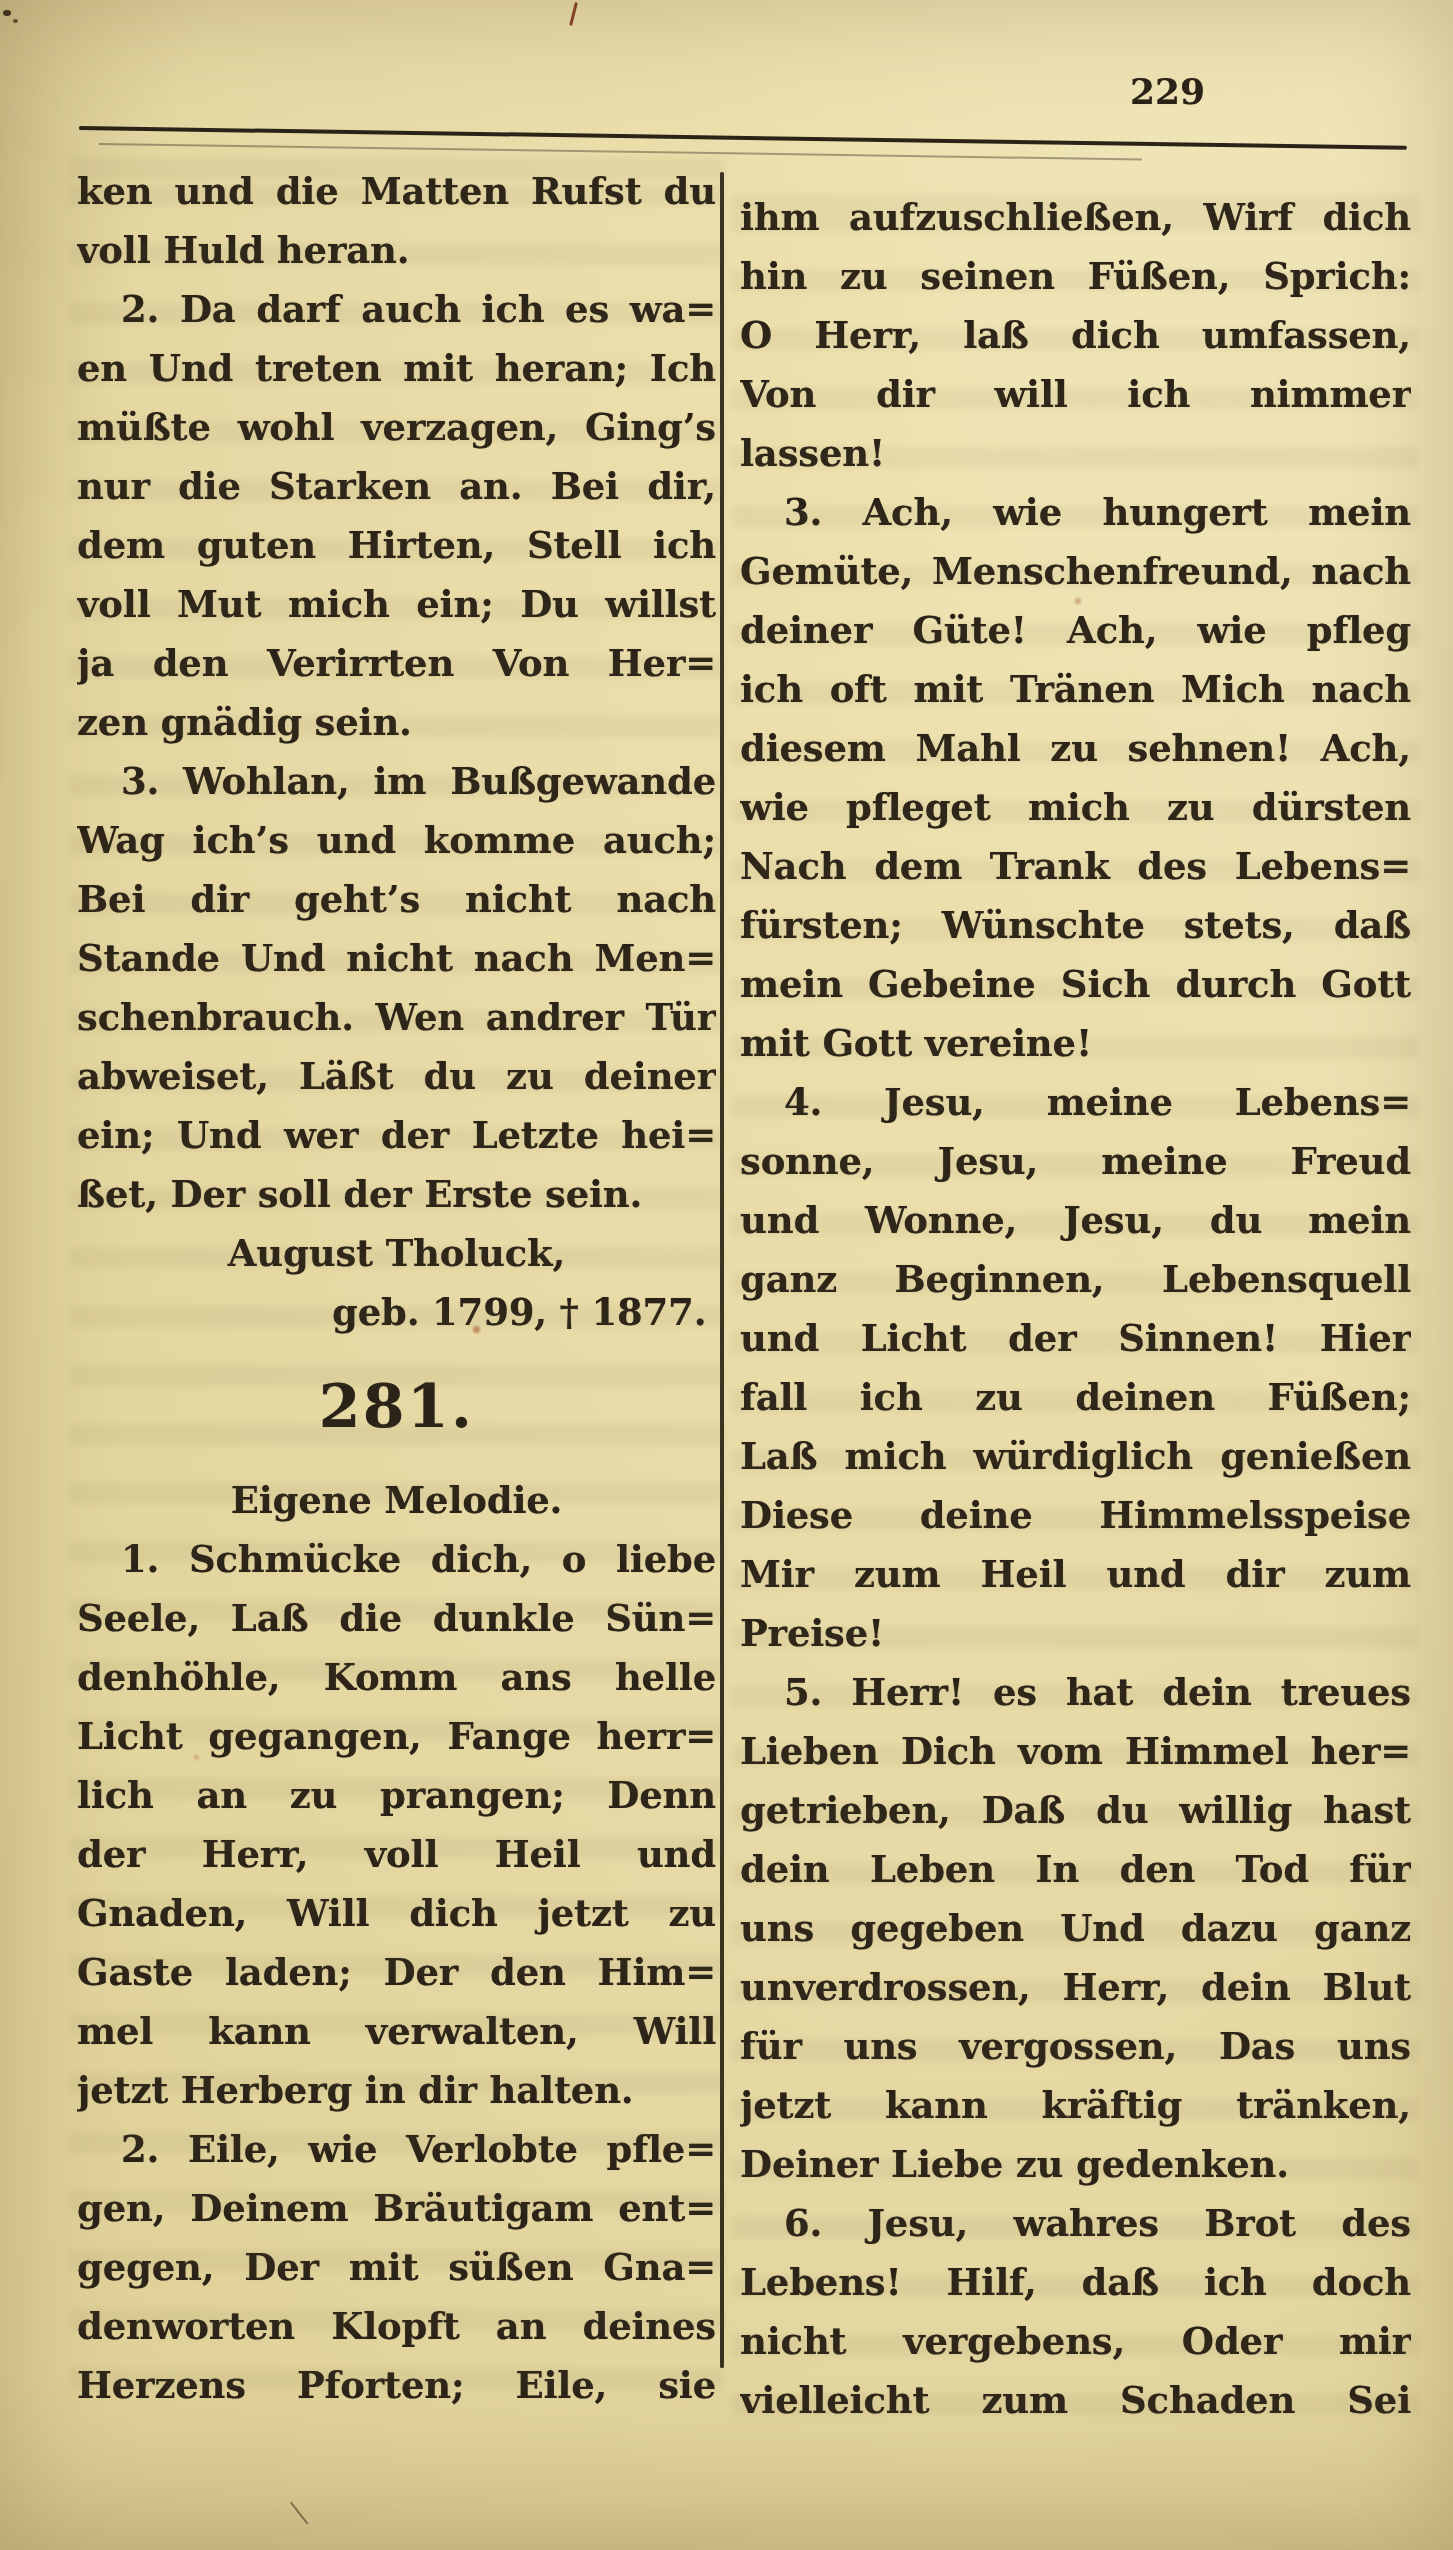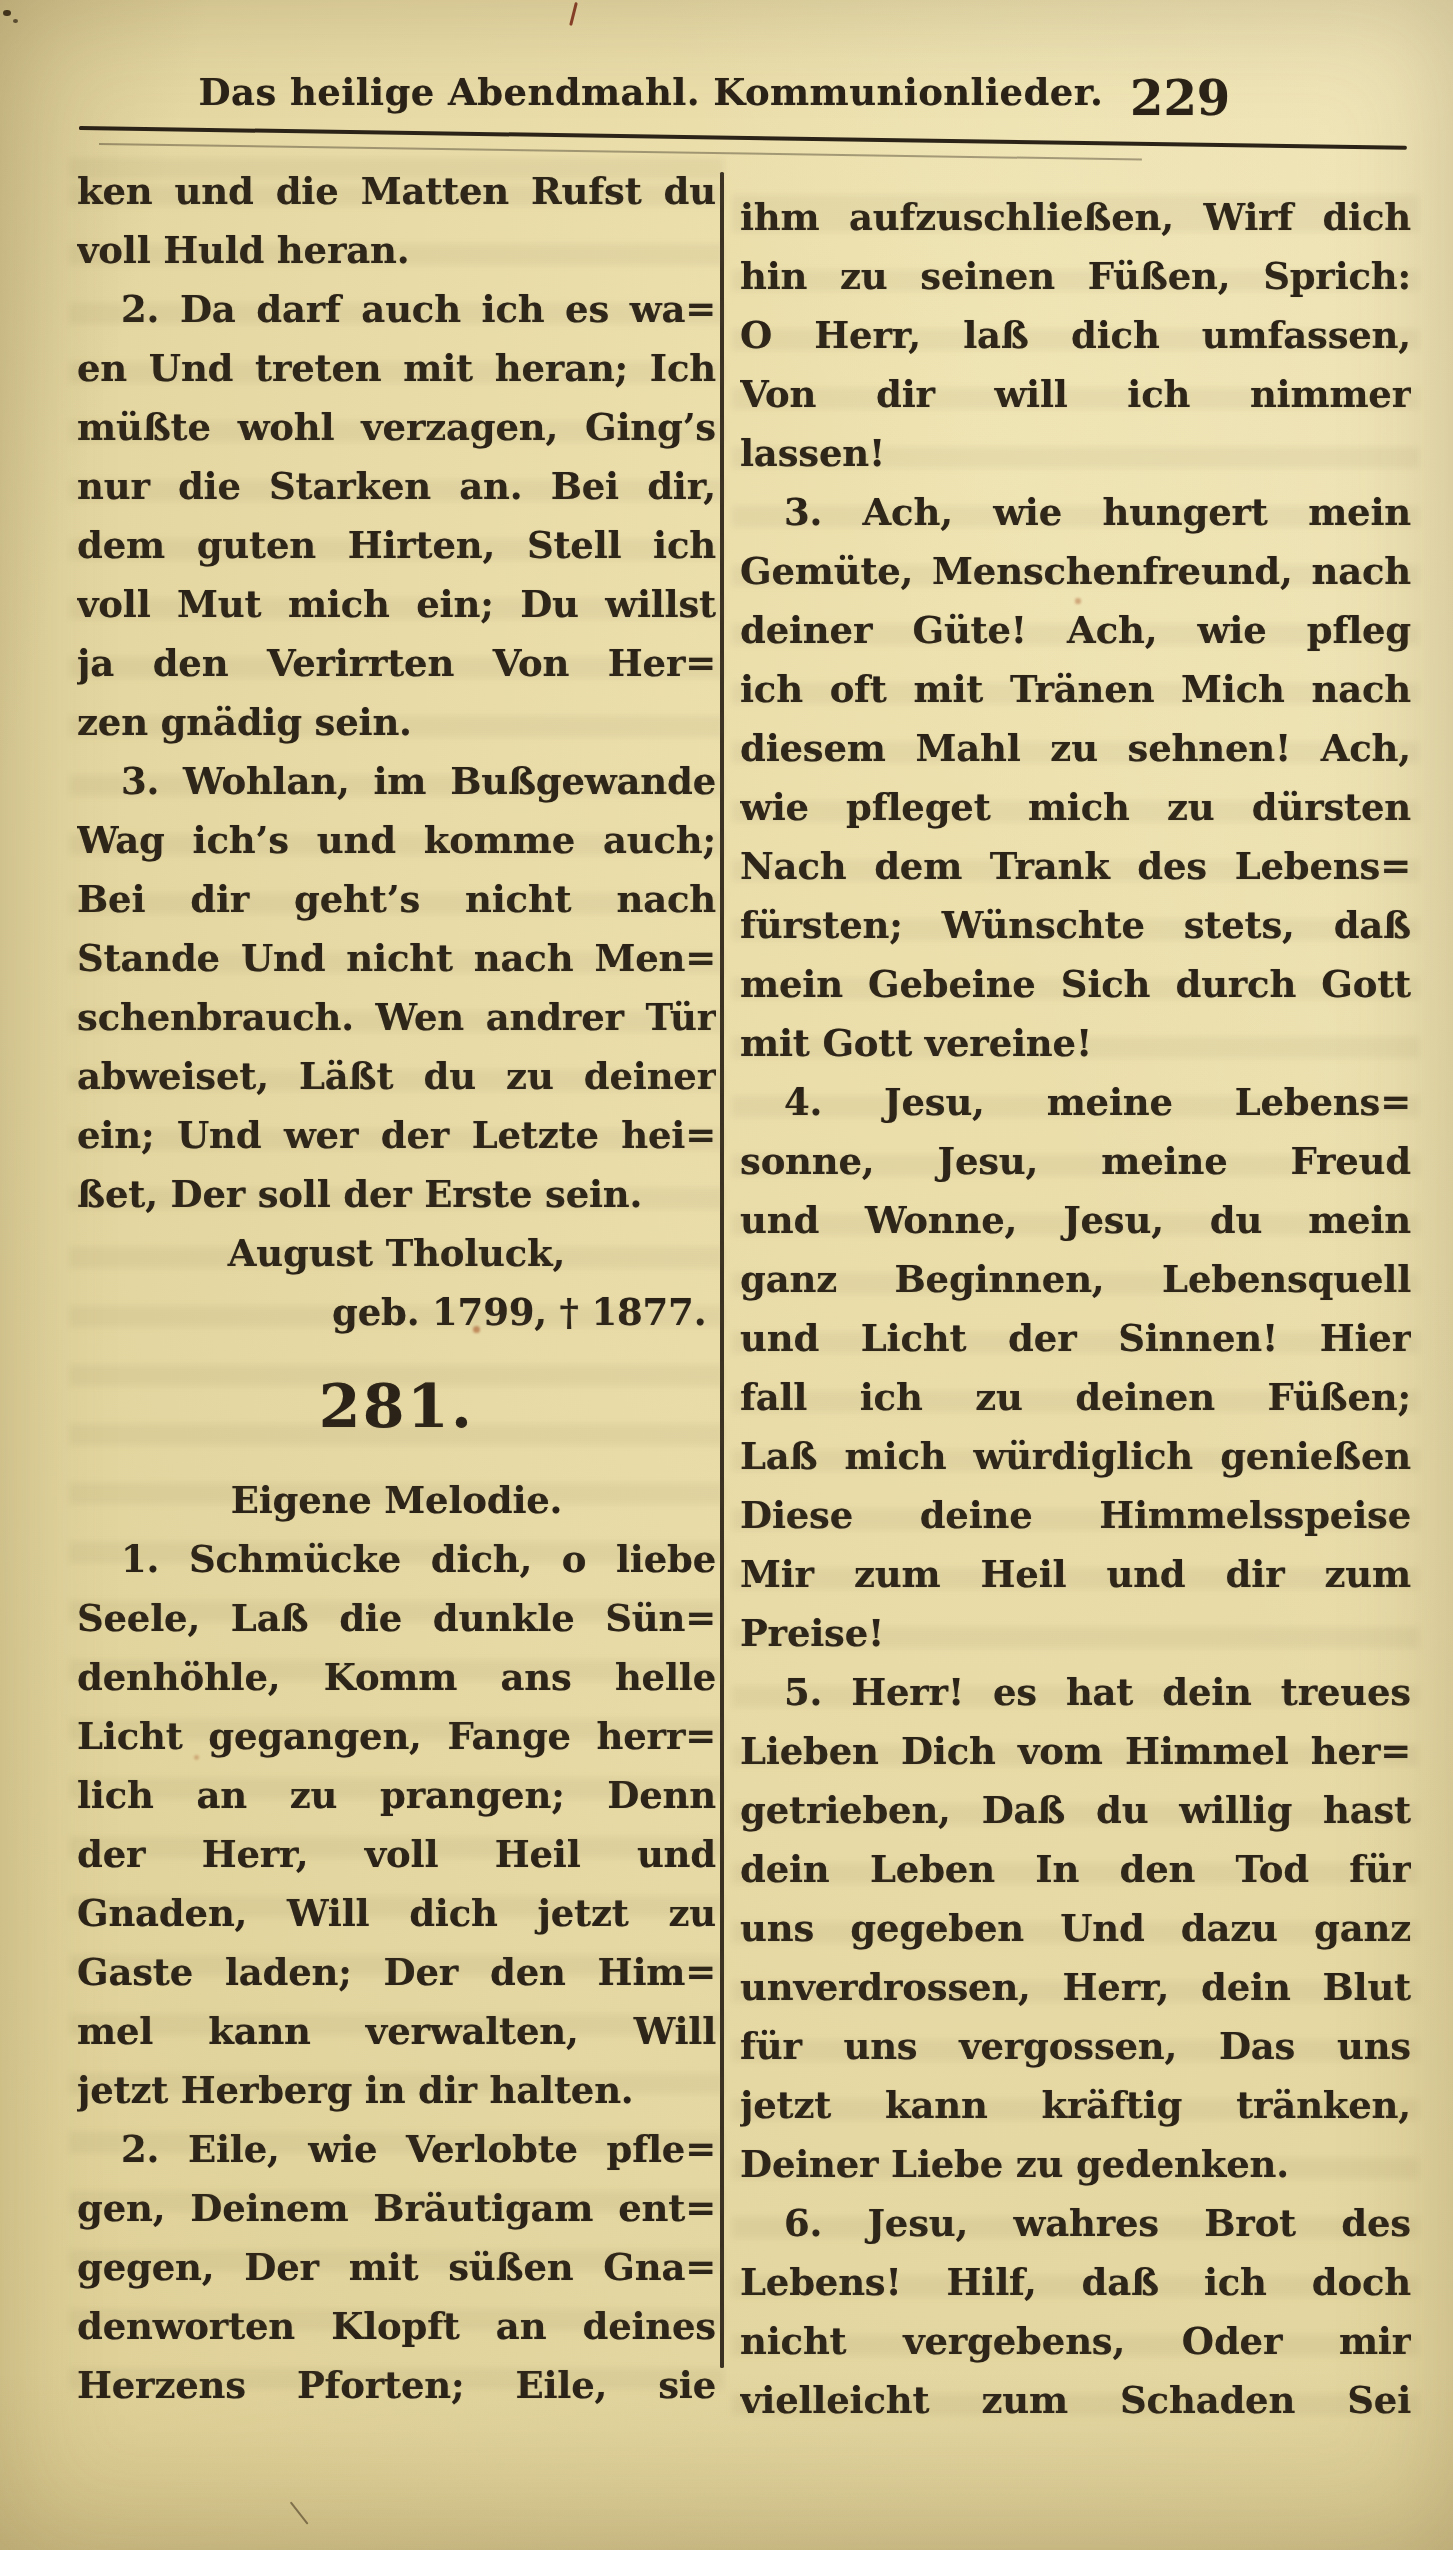--- a/index.html
+++ b/index.html
@@ -21,21 +21,21 @@
     box-shadow:inset 0 0 113px rgba(100,80,35,0.28);
   }
   .header-title{
     position:absolute;left:77px;top:70px;width:1148px;
     text-align:center;font-size:37px;font-weight:bold;
     letter-spacing:0.4px;white-space:nowrap;
     text-shadow:0 0 0.8px rgba(43,35,24,0.4);
   }
   .page-number{
     position:absolute;left:1130px;top:70px;
-    font-size:48px;font-weight:bold;
+    font-size:36px;font-weight:bold;
     text-shadow:0 0 0.8px rgba(43,35,24,0.4);
   }
   .header-rule{
     position:absolute;left:79px;top:126px;width:1328px;height:4px;
     background:#2b2318;transform:rotate(0.85deg);transform-origin:left center;
     border-radius:1.6px;
   }
   .header-rule-echo{
     position:absolute;left:99px;top:143px;width:1043px;height:1.6px;
     background:#2b2318;opacity:0.38;transform:rotate(0.85deg);transform-origin:left center;
@@ -86,21 +86,20 @@
 </style>
 </head>
 <body>
 
 <div class="page">
 
   <span class="ink-speck speck-a"></span>
   <span class="ink-speck speck-b"></span>
   <span class="red-mark"></span>
 
-  <div class="header-title">Das heilige Abendmahl. Kommunionlieder.</div>
   <div class="page-number">229</div>
 
   <div class="header-rule"></div>
   <div class="header-rule-echo"></div>
   <div class="column-divider"></div>
 
   <div class="col col-left" id="col-left">
       <div class="line j">ken und die Matten Rufst du</div>
       <div class="line e">voll Huld heran.</div>
       <div class="line ij">2. Da darf auch ich es wa=</div>

